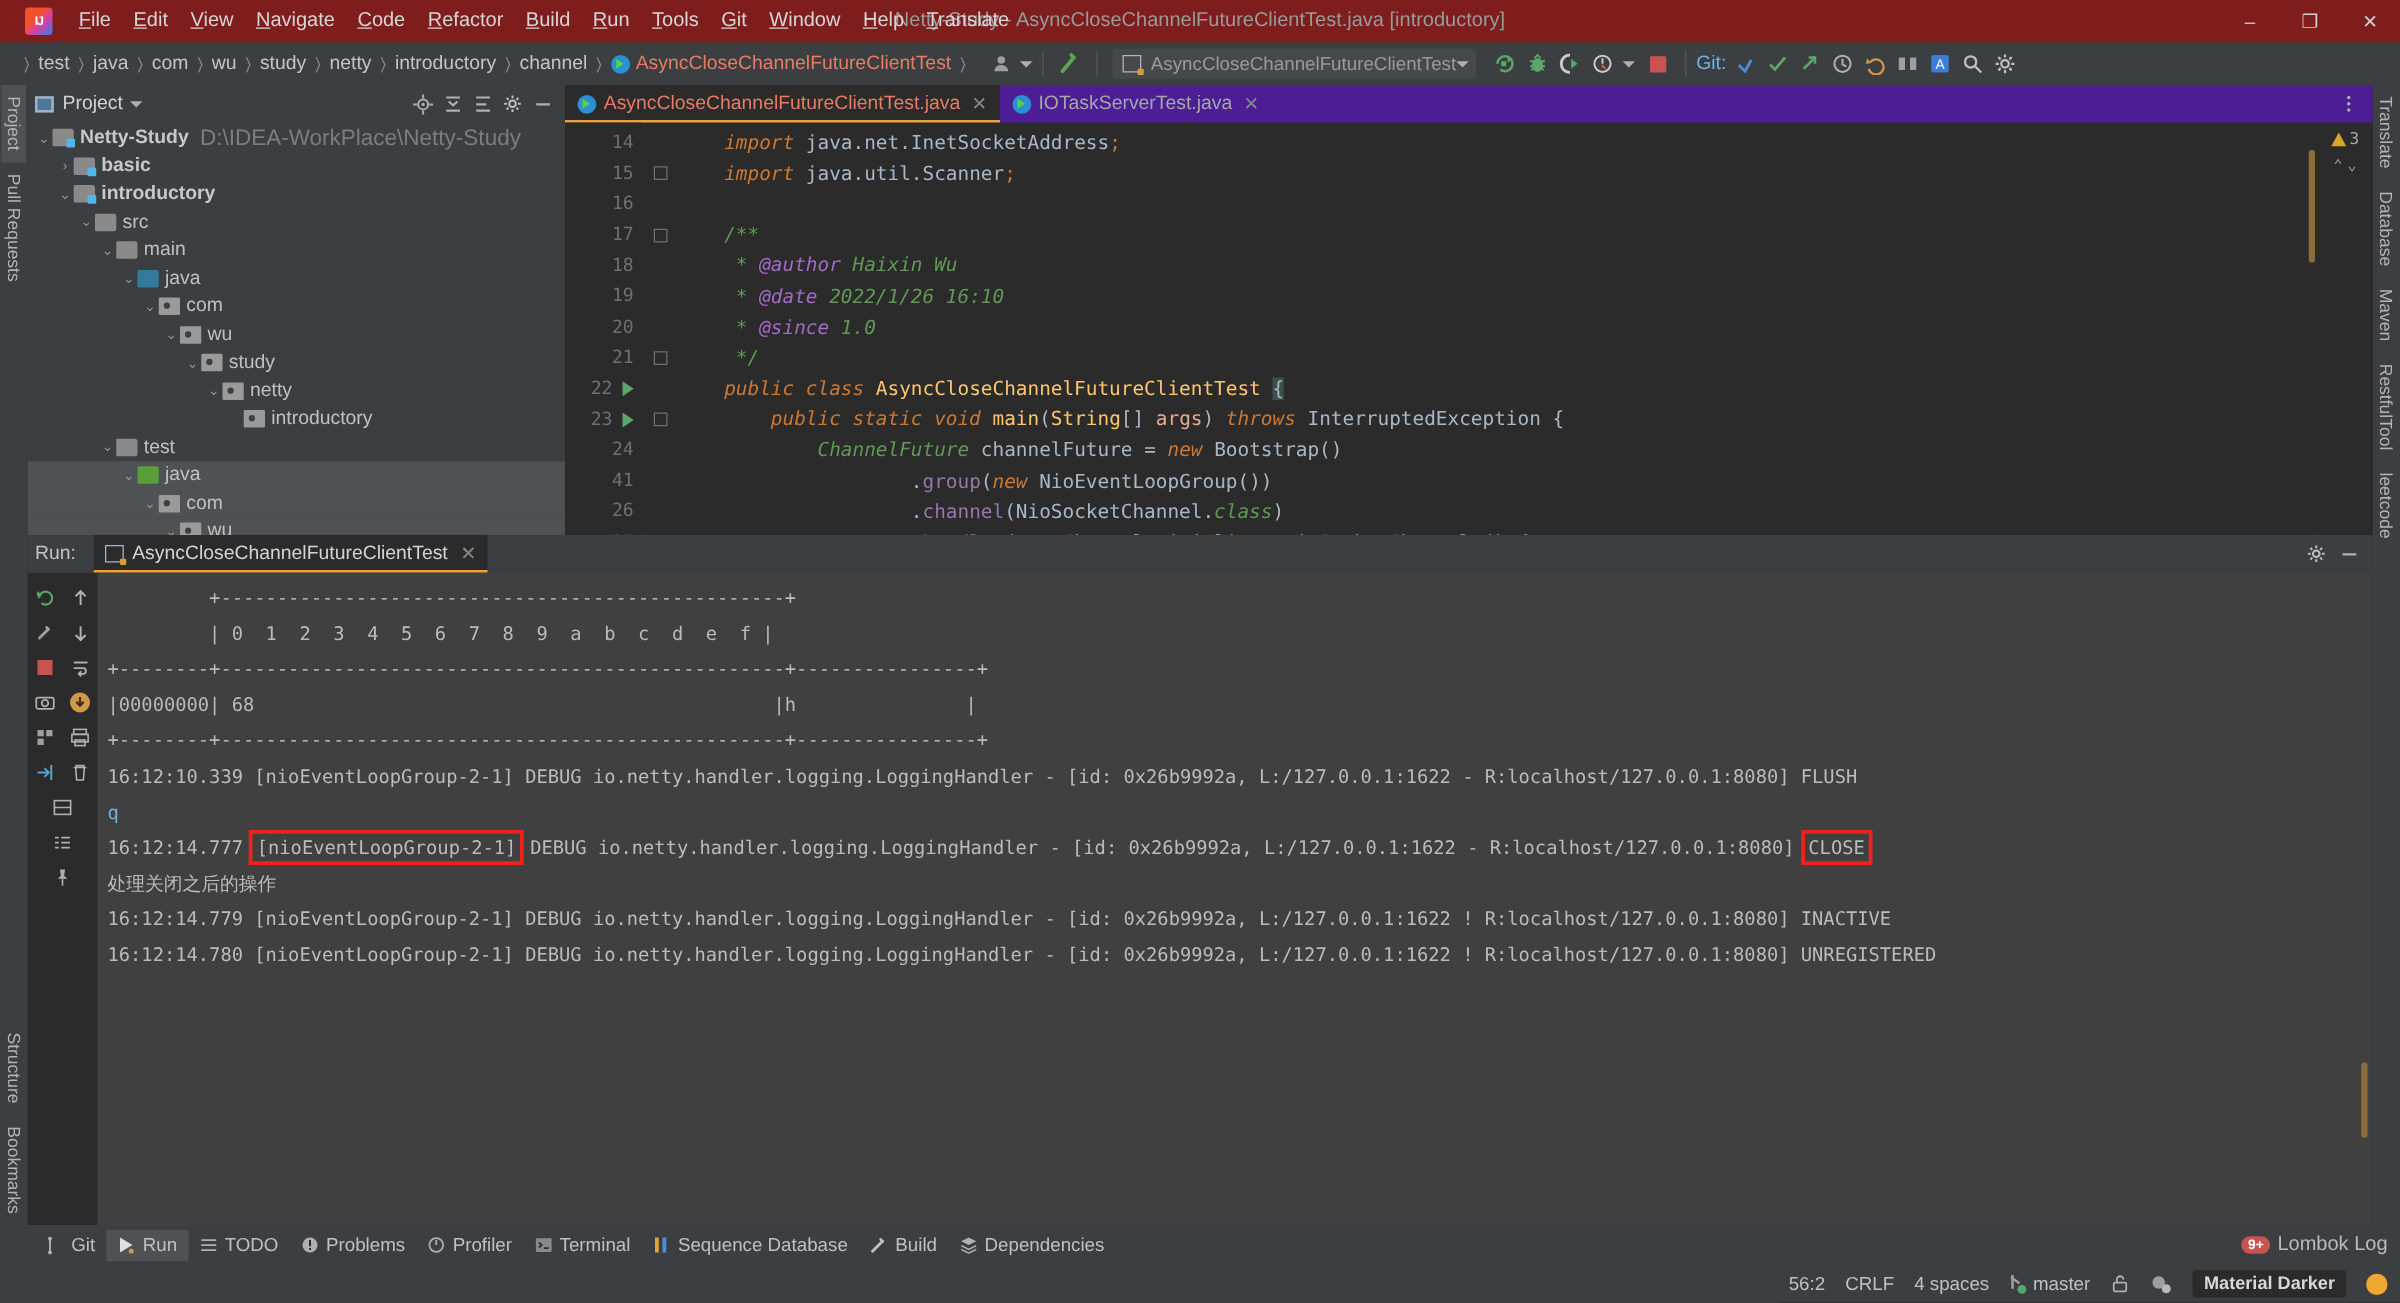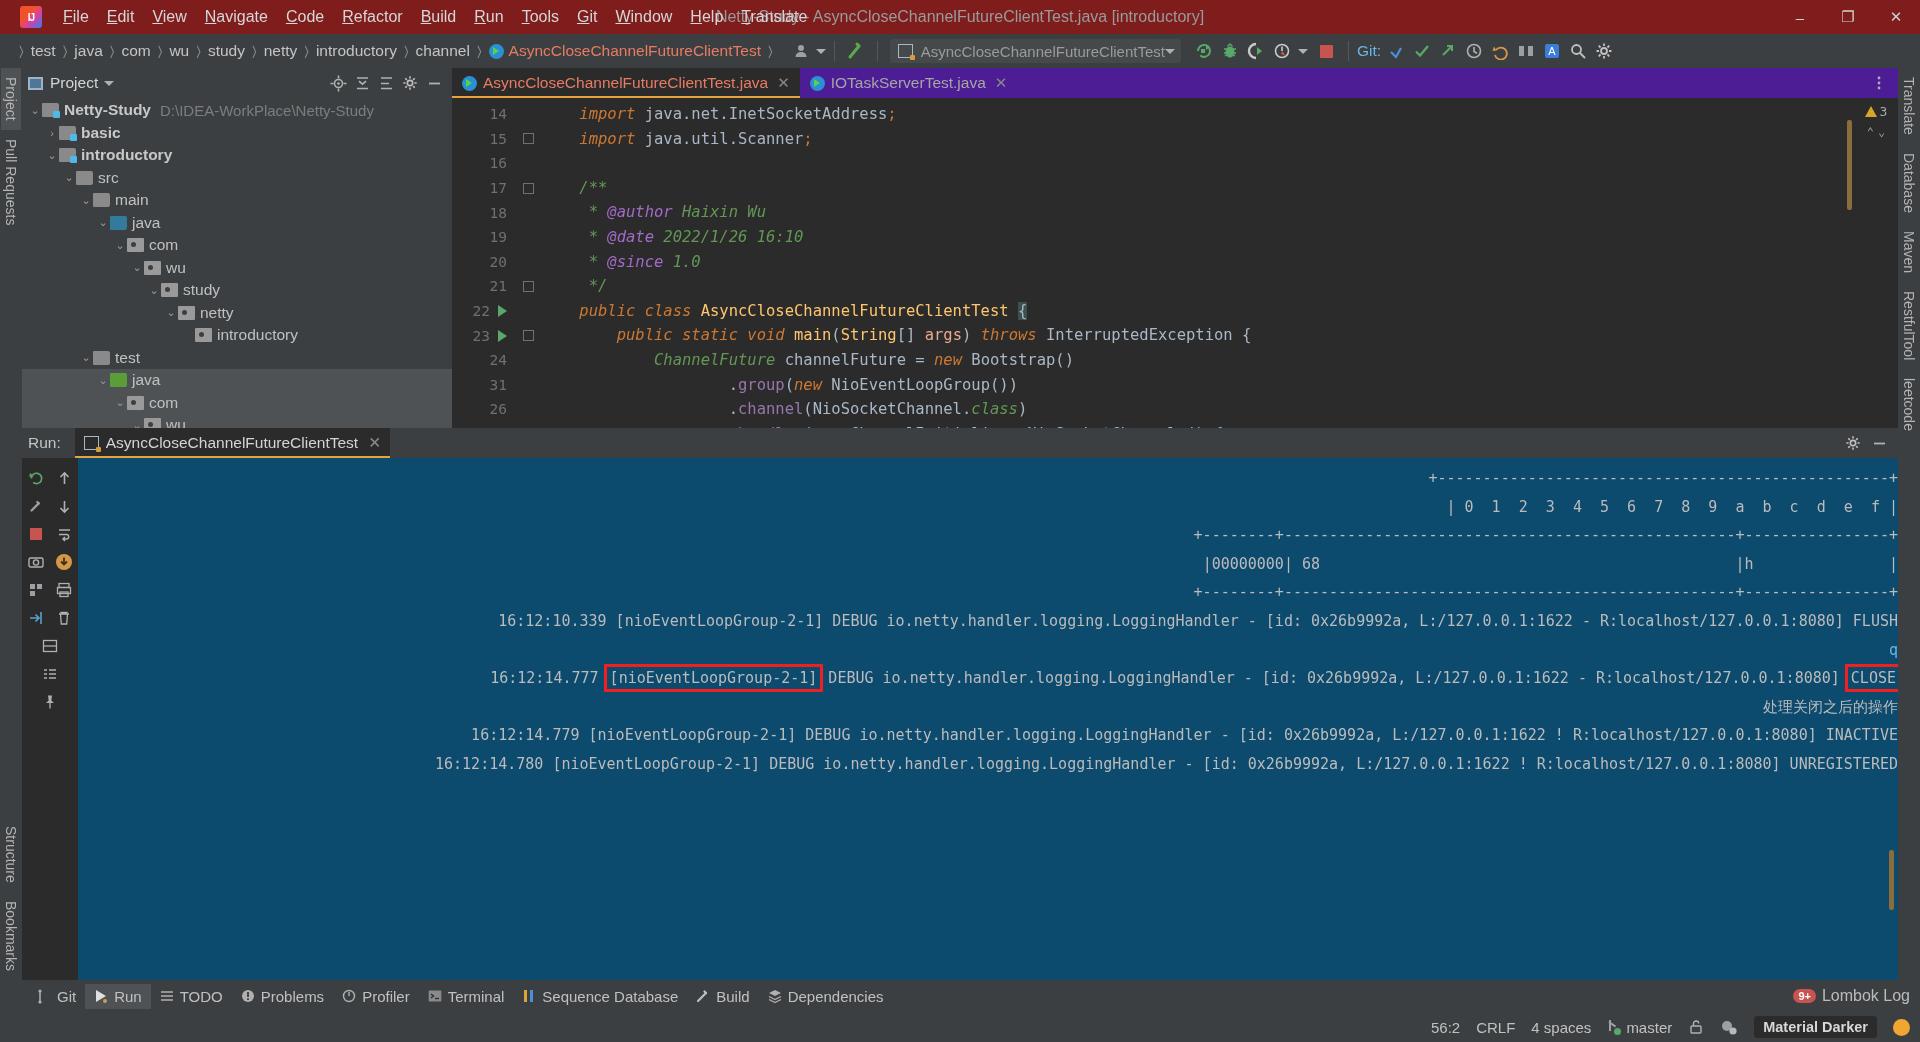--- a/index.html
+++ b/index.html
@@ -133,21 +133,21 @@
   .ic-module::after{content:"";position:absolute;right:-1px;bottom:-1px;
     width:7px;height:7px;background:#4eb8e8;border-radius:1px;}
   .ic-folder { background:#8a8a8a; border-radius:1px 2px 2px 1px; }
   .ic-folder.blue { background:#337a9c; }
   .ic-folder.green { background:#5a9e3a; }
   .ic-pkg { background:#9a9a9a; border-radius:1px; }
   .ic-pkg::after{content:"";position:absolute;left:4px;top:4px;width:5px;height:5px;
     background:#3c3f41;border-radius:50%;}
   .tlabel { color: #c0c0c0; }
   .tlabel.bold { font-weight: bold; color: #c8c8c8; }
-  .tpath { color: #7d7d7d; margin-left: 9px; font-size: 15px; }
+  .tpath { color: #7d7d7d; margin-left: 9px; font-size: 18px; }
 
   
   #editor {
     position: absolute; top: 68px; left: 452px; right: 22px; height: 360px;
     background: #2b2b2b; display: flex; flex-direction: column;
   }
   #tabs { height: 30px; display: flex; align-items: stretch; background: #4c1d95; flex:none;}
   .etab {
     display: flex; align-items: center; padding: 0 10px; font-size: 15.5px;
     color: #a6a6a6; position: relative; white-space: nowrap;
@@ -207,21 +207,21 @@
               border-right:6px solid transparent;border-bottom:11px solid #d6a628;
               position: relative;}
   #vscroll-code {
     position:absolute; right: 46px; top: 22px; width: 5px; height: 90px;
     background: #8a6d3b; border-radius: 2px;
   }
 
   
   #runpanel {
     position: absolute; top: 428px; left: 22px; right: 22px; bottom: 62px;
-    background: #0c4a6e; display: flex; flex-direction: column; text-align: right;
+    background: #404040; display: flex; flex-direction: column;
   }
   #run-header {
     height: 30px; display: flex; align-items: center; background: #3c3f41;
     flex: none; padding-left: 6px;
   }
   #run-header .rh-label { font-size:15.5px; color:#c4c4c4; margin-right: 14px; }
   #run-tab {
     display:flex; align-items:center; padding: 0 9px; height: 30px;
     background:#2b2b2b; position:relative; font-size:15.5px; color:#d4d4d4;
   }
@@ -643,21 +643,21 @@
         <div class="gline">15</div>
         <div class="gline">16</div>
         <div class="gline">17</div>
         <div class="gline">18</div>
         <div class="gline">19</div>
         <div class="gline">20</div>
         <div class="gline">21</div>
         <div class="gline" style="justify-content: flex-end;">22<span class="runmark" style="margin-left: 8px;"></span></div>
         <div class="gline" style="justify-content: flex-end;">23<span class="runmark" style="margin-left: 8px;"></span></div>
         <div class="gline">24</div>
-        <div class="gline">31</div>
+        <div class="gline">41</div>
         <div class="gline">26</div>
         <div class="gline">27</div>
       </div>
     <div id="folds">
         <div class="fline"></div>
         <div class="fline">
           <span class="foldmark"></span>
         </div>
         <div class="fline"></div>
         <div class="fline">

